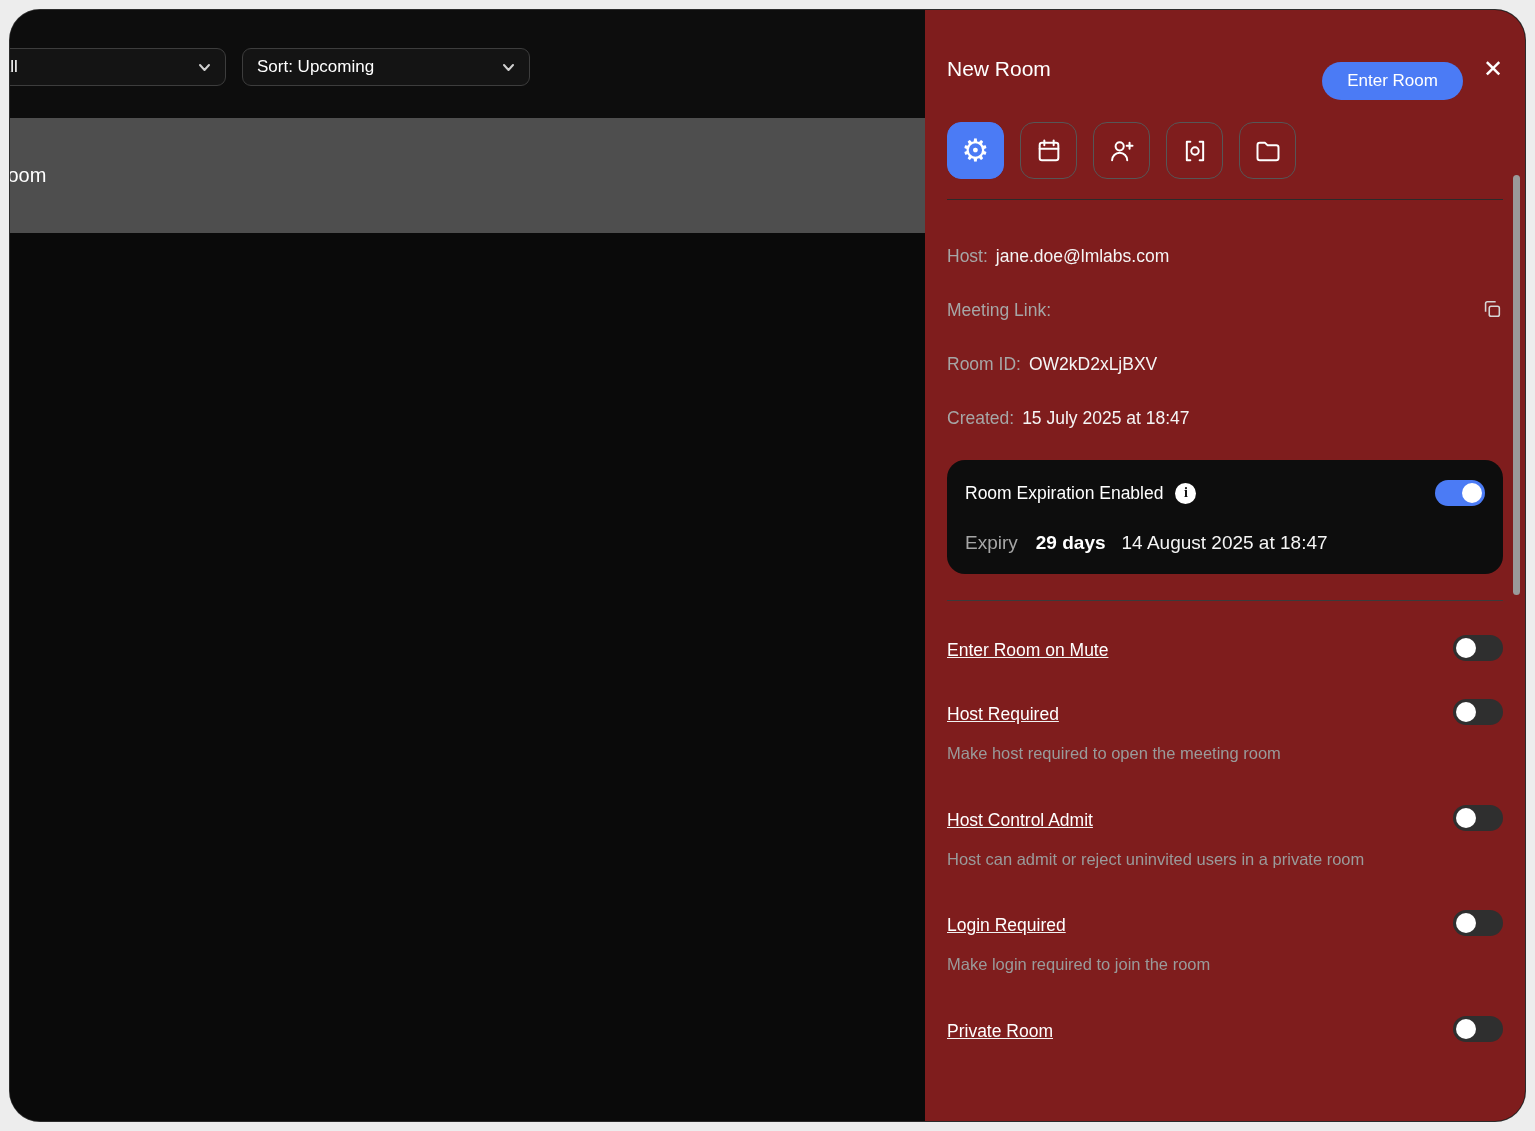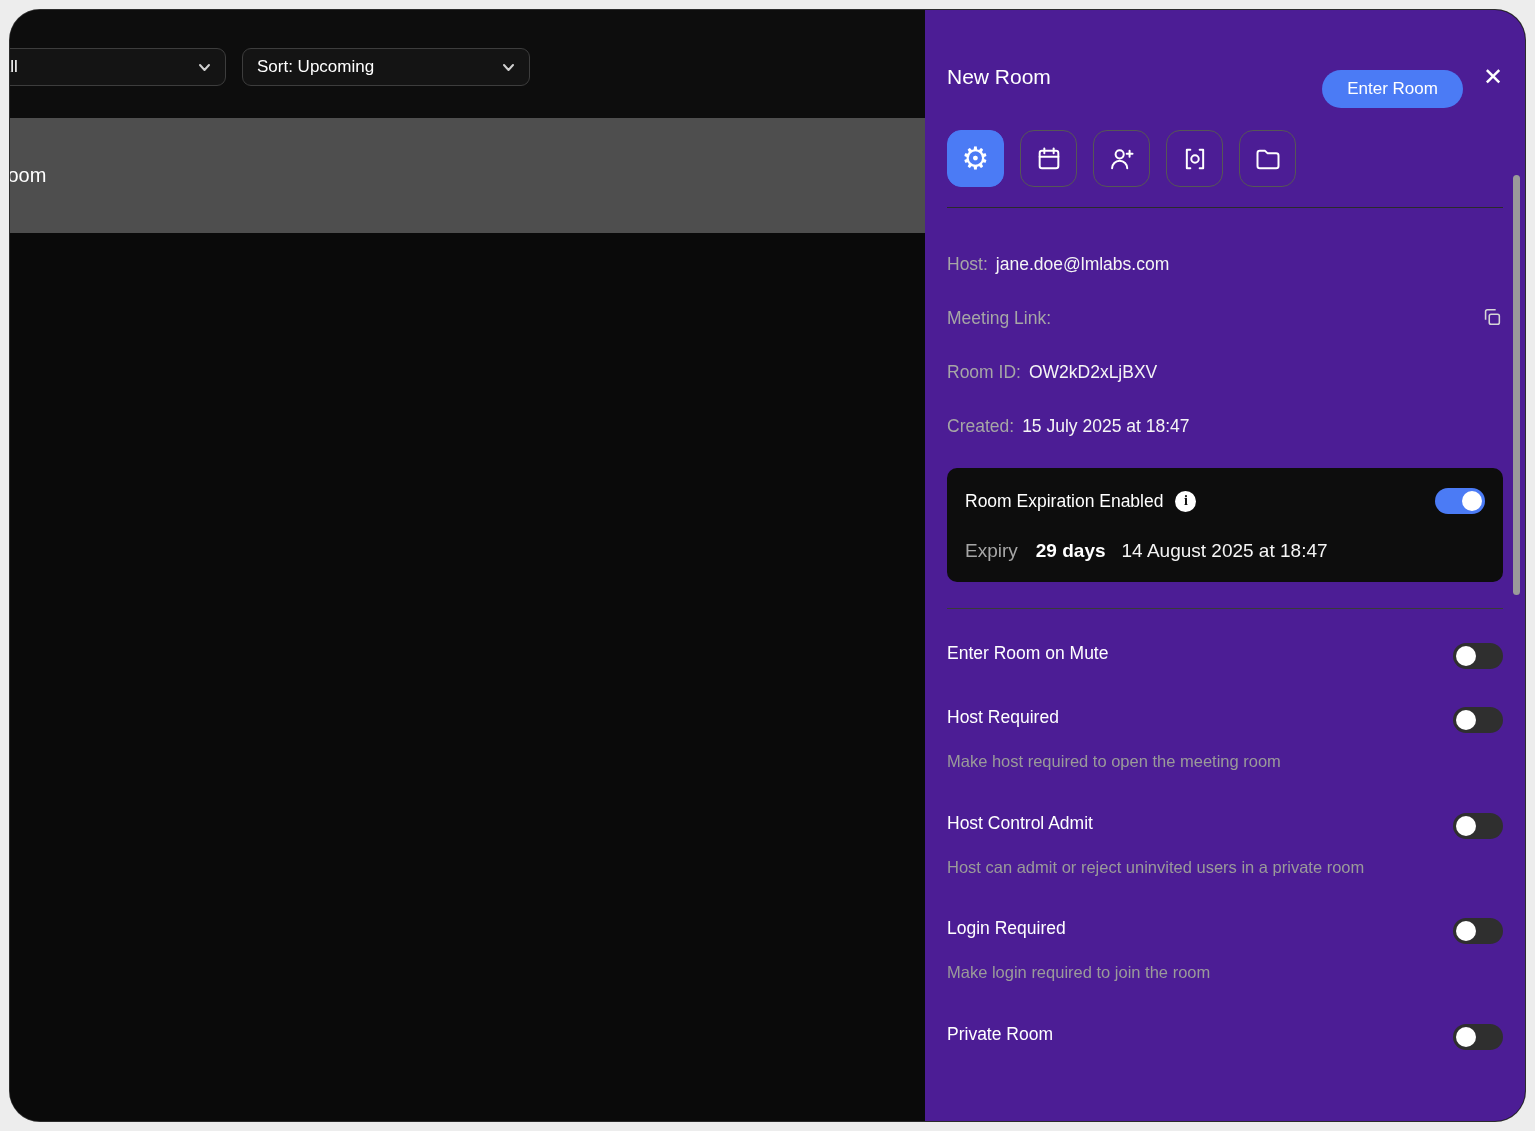--- a/index.html
+++ b/index.html
@@ -24,21 +24,21 @@
   .strip {
     position:absolute; left:0; right:600px; top:108px; height:115px;
     background:#4e4e4e; display:flex; align-items:center; overflow:hidden;
   }
   .strip .strip-title { color:#fff; font-size:20px; margin-left:-17px; white-space:nowrap; }
   .content-bg { position:absolute; left:0; right:600px; top:223px; bottom:0; background:#0a0a0a; }
 
   
   .panel {
     position:absolute; right:0; top:0; bottom:0; width:600px;
-    background:#4c1d95; padding:8px 22px; overflow:hidden; color:#f1f1f1;
+    background:#7f1d1d; padding:0 22px; overflow:hidden; color:#f1f1f1;
   }
   .panel-header { display:flex; align-items:center; padding-top:28px; }
   .panel-title { font-size:21px; font-weight:500; color:#fff; flex:1; }
   .enter-room-btn {
     background:#4b7bf5; color:#fff; border:none; border-radius:21px;
     height:38px; padding:0 25px; font-size:17px; font-family:inherit; cursor:pointer;margin-top:24px;
   }
   .close-btn {
     margin-left:20px; background:none; border:none; color:#fff; font-size:24px;
     cursor:pointer; line-height:1; font-family:inherit;
@@ -53,38 +53,38 @@
   .tab-btn svg { stroke:#fff; fill:none; stroke-width:1.7; stroke-linecap:round; stroke-linejoin:round; }
   .gear-glyph { font-size:31px; color:#fff; line-height:1; }
 
   .details { padding-top:44px; }
   .detail-row { display:flex; align-items:center; font-size:17.5px; height:25px; margin-bottom:29px; white-space:nowrap; overflow:hidden; }
   .detail-label { color:#a6a6a6; margin-right:8px; }
   .detail-value { color:#f5f5f5; }
   .copy-btn { margin-left:auto; background:none; border:none; cursor:pointer; padding:0; flex:0 0 auto; }
   .copy-btn svg { stroke:#d6d6d6; fill:none; stroke-width:1.7; }
 
-  .exp-card { background:#0d0d0d; border-radius:10px; padding:20px 18px; margin-top:26px; }
+  .exp-card { background:#0d0d0d; border-radius:18px; padding:20px 18px; margin-top:26px; }
   .exp-row1 { display:flex; align-items:center; gap:12px; }
   .exp-title { font-size:17.5px; color:#fff; }
   .info-icon {
     width:21px; height:21px; border-radius:50%; background:#fff; color:#111;
     font-family:"Liberation Serif", serif; font-weight:700; font-size:14px;
     display:flex; align-items:center; justify-content:center; flex:0 0 auto;
   }
   .exp-row1 .spacer { flex:1; }
   .exp-row2 { margin-top:26px; display:flex; align-items:baseline; font-size:19px; }
   .exp-expiry-label { color:#a6a6a6; }
   .exp-days { color:#fff; font-weight:700; margin-left:18px; }
   .exp-date { color:#f5f5f5; margin-left:16px; }
 
   .divider { border:none; border-top:1px solid #3a3a3a; margin:26px 0 34px 0; }
 
   .setting-block { margin-bottom:38px; }
-  .setting-row { display:flex; align-items:flex-start; }
+  .setting-row { display:flex; align-items:flex-end;text-decoration:underline; }
   .setting-label { font-size:17.5px; color:#fff; flex:1; }
   .setting-desc { margin-top:16px; font-size:16.5px; color:#9a9a9a; line-height:1.55; max-width:462px; }
 
   .toggle {
     width:50px; height:26px; border-radius:13px; background:#2f2f2f;
     position:relative; flex:0 0 auto; cursor:pointer; border:none;
   }
   .toggle::after {
     content:''; position:absolute; width:20px; height:20px; border-radius:50%;
     background:#fff; top:3px; left:3px;

